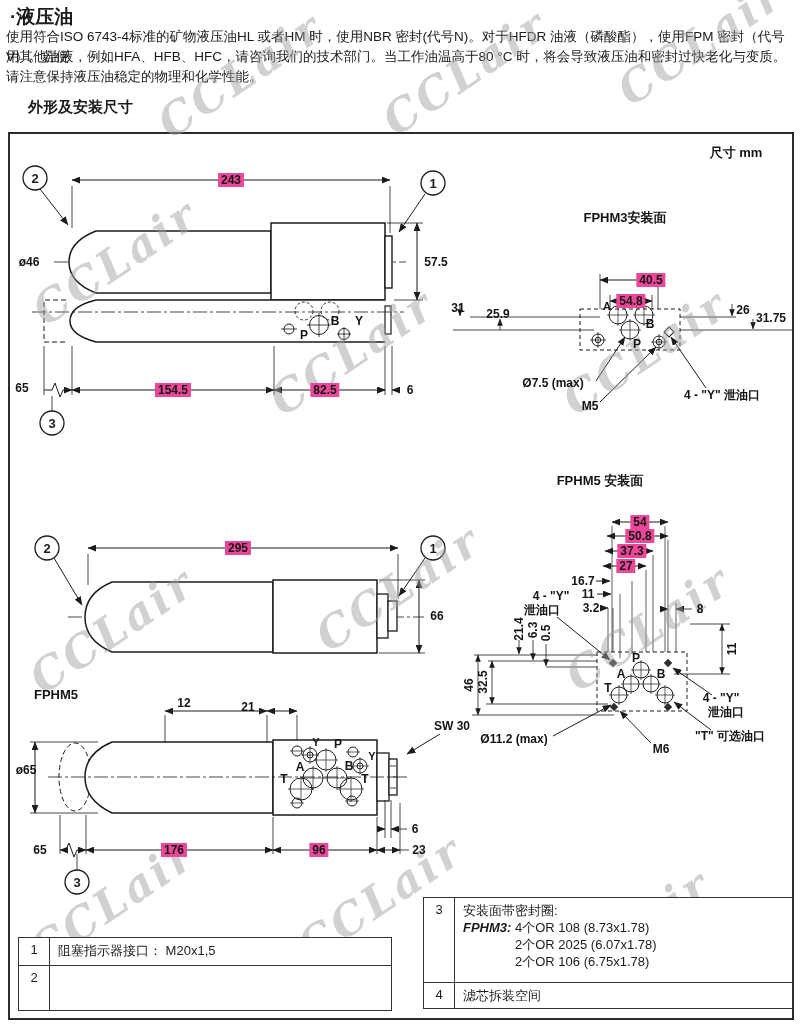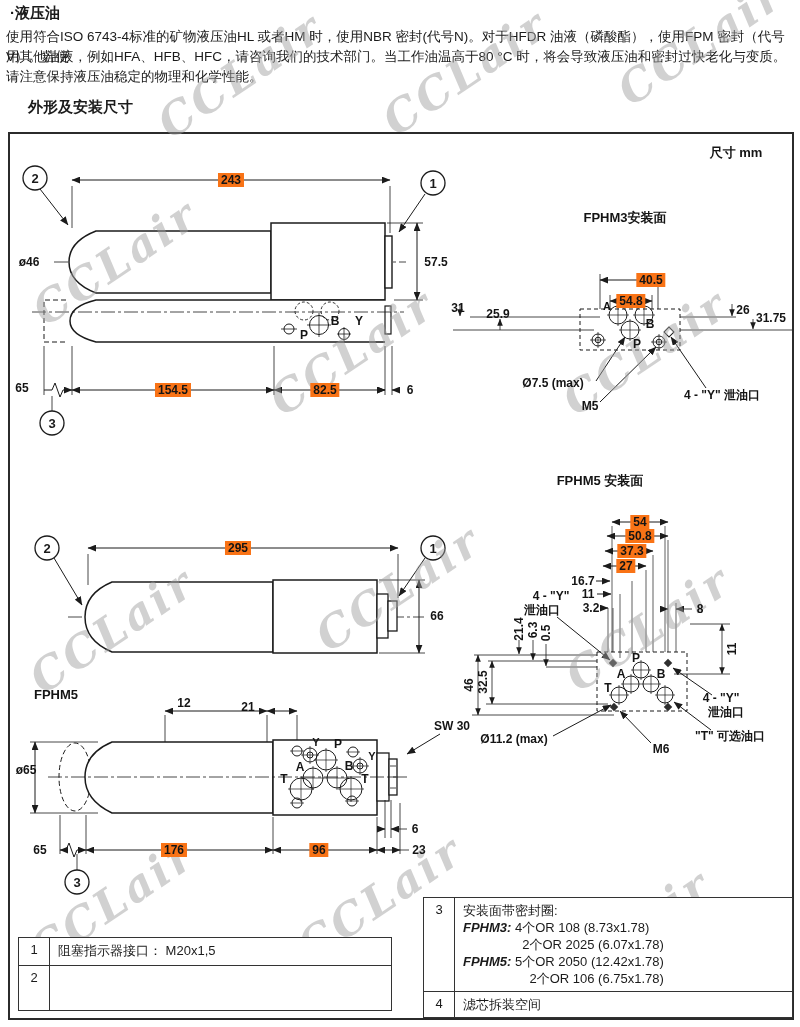--- a/index.html
+++ b/index.html
@@ -1,41 +1,41 @@
 <!DOCTYPE html>
 <html><head>
 <meta charset="utf-8">
 <style>
   html,body{margin:0;padding:0;background:#fff;}
   body{width:800px;height:1027px;position:relative;overflow:hidden;
        font-family:"Liberation Sans",sans-serif;color:#1b1b1b;}
   .abs{position:absolute;}
-  .intro-title{left:10px;top:4px;font-size:15px;font-weight:bold;}
+  .intro-title{left:10px;top:4px;font-size:19px;font-weight:bold;}
   .intro-line{left:6px;top:0;width:792px;font-size:13.5px;line-height:20px;}
   .section-title{left:28px;top:98px;font-size:15px;font-weight:bold;}
   .frame{left:8px;top:132px;width:782px;height:884px;border:2px solid #2b2b2b;}
   .canvas{left:8px;top:138px;width:786px;height:882px;}
   .canvas svg{position:absolute;left:0;top:0;z-index:1;}
   .lb{position:absolute;transform:translate(-50%,-50%);font:bold 12px "Liberation Sans",sans-serif;
       color:#141414;white-space:nowrap;z-index:3;}
-  .bg{background:#f97316;padding:0 3px;text-align:center;}
+  .bg{background:#ec4899;padding:0 3px;text-align:center;}
   .rot{transform:translate(-50%,-50%) rotate(-90deg);}
   .ttl{font-size:13px;}
   .sm{font-size:11px;}
   .units{font-size:13px;font-weight:bold;}
   .bn{position:absolute;transform:translate(-50%,-50%);font:bold 13px "Liberation Sans",sans-serif;z-index:3;}
   .wm{position:absolute;transform:translate(-50%,-50%) rotate(-34deg);
       font:bold italic 44px "DejaVu Serif",serif;letter-spacing:3px;
       color:rgba(158,158,158,0.48);z-index:2;pointer-events:none;}
   .tbl{position:absolute;border:1.5px solid #333;background:#fff;font-size:13px;z-index:4;}
   .trow{display:flex;}
   .trow + .trow{border-top:1.5px solid #333;}
   .tnum{width:30px;flex:0 0 30px;border-right:1.5px solid #333;text-align:center;padding-top:4px;}
   .ttxt{padding:4px 8px;line-height:17px;}
-  .ind{padding-left:52px;text-align:right;}
+  .ind{padding-left:52px;}
   b{font-weight:bold;font-style:italic;}
 </style>
 </head>
 <body>
 
 <div class="abs intro-title">·液压油</div>
 <div class="abs intro-line" style="top:27px">使用符合ISO 6743-4标准的矿物液压油HL 或者HM 时，使用NBR 密封(代号N)。对于HFDR 油液（磷酸酯），使用FPM 密封（代号V）。若使</div>
 <div class="abs intro-line" style="top:47px">用其他油液，例如HFA、HFB、HFC，请咨询我们的技术部门。当工作油温高于80 °C 时，将会导致液压油和密封过快老化与变质。</div>
 <div class="abs intro-line" style="top:67px">请注意保持液压油稳定的物理和化学性能。</div>
 <div class="abs section-title">外形及安装尺寸</div>
@@ -402,21 +402,20 @@
     </div>
   </div>
 
   <div class="tbl" style="left:415px;top:759px;width:368px;">
     <div class="trow" style="min-height:84px">
       <div class="tnum">3</div>
       <div class="ttxt">
         <div>安装面带密封圈:</div>
         <div><b>FPHM3:</b><span> 4个OR 108 (8.73x1.78)</span></div>
         <div class="ind">2个OR 2025 (6.07x1.78)</div>
-        <div><b>FPHM5:</b><span> 5个OR 2050 (12.42x1.78)</span></div>
         <div class="ind">2个OR 106 (6.75x1.78)</div>
       </div>
     </div>
     <div class="trow" style="min-height:22px">
       <div class="tnum">4</div>
       <div class="ttxt">滤芯拆装空间</div>
     </div>
   </div>
 
 </div>

